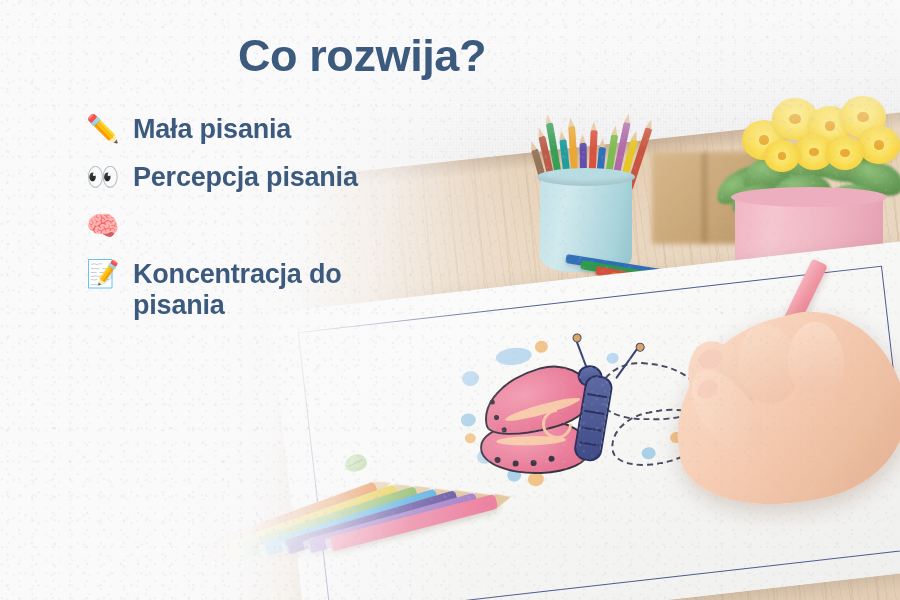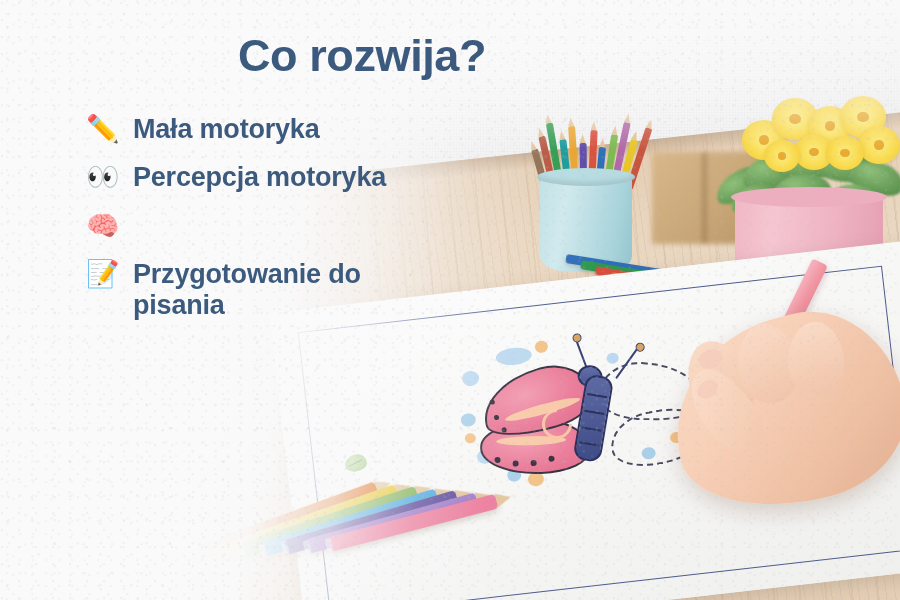--- a/index.html
+++ b/index.html
@@ -614,29 +614,29 @@
   <div class="paper-overlay-top"></div>
   <div class="noise"></div>
 
   <div class="content">
 
     <h1 class="poster-title">Co rozwija?</h1>
 
     <ul class="benefit-list" id="benefitList">
         <li class="benefit-item">
           <span class="benefit-emoji">✏️</span>
-          <span class="benefit-label">Mała motoryka</span>
+          <span class="benefit-label">Mała pisania</span>
         </li>
         <li class="benefit-item">
           <span class="benefit-emoji">👀</span>
-          <span class="benefit-label">Percepcja motoryka</span>
+          <span class="benefit-label">Percepcja pisania</span>
         </li>
         <li class="benefit-item">
           <span class="benefit-emoji">🧠</span>
         </li>
         <li class="benefit-item">
           <span class="benefit-emoji">📝</span>
-          <span class="benefit-label">Przygotowanie do pisania</span>
+          <span class="benefit-label">Koncentracja do pisania</span>
         </li>
       </ul>
 
   </div>
 </div>
 
 </body></html>

